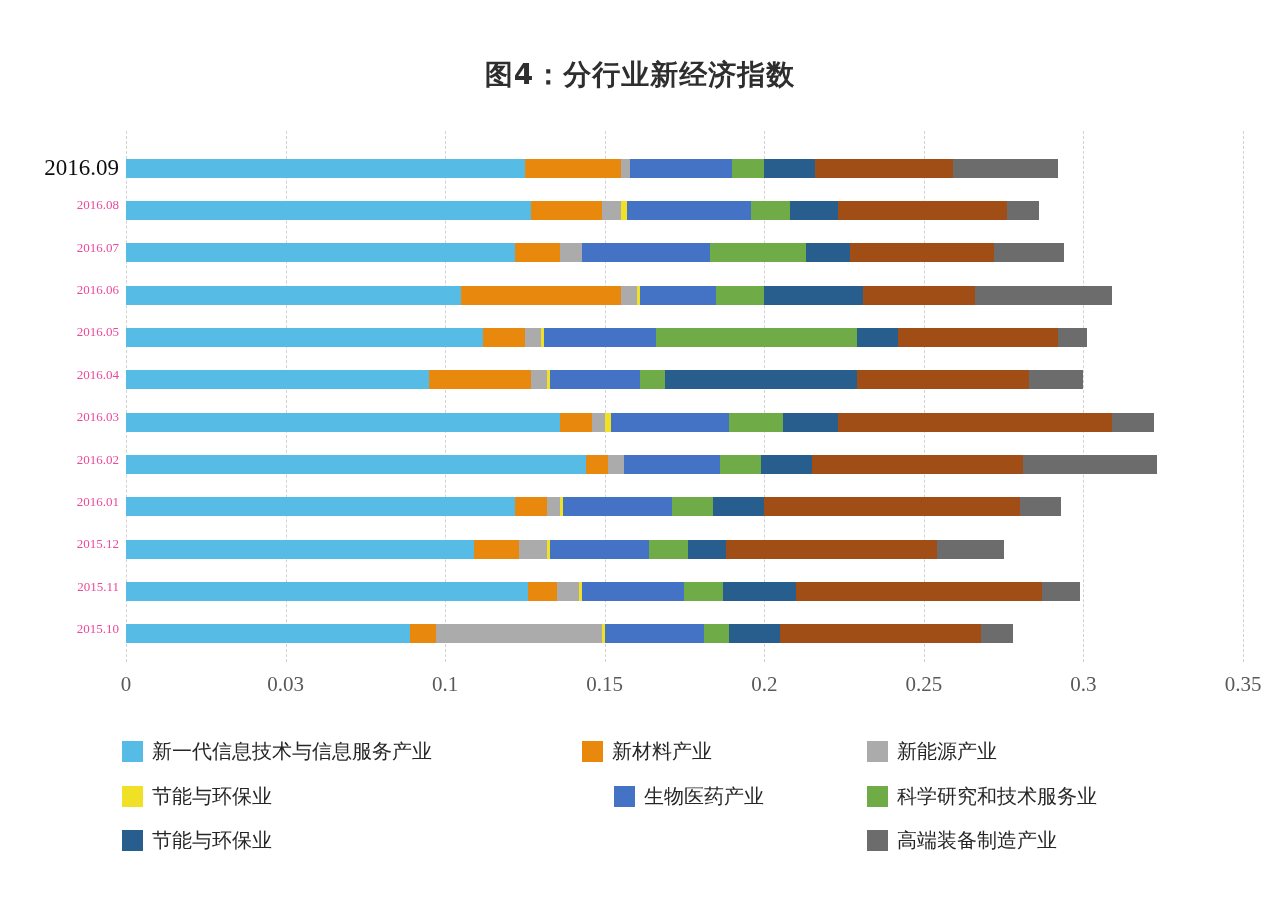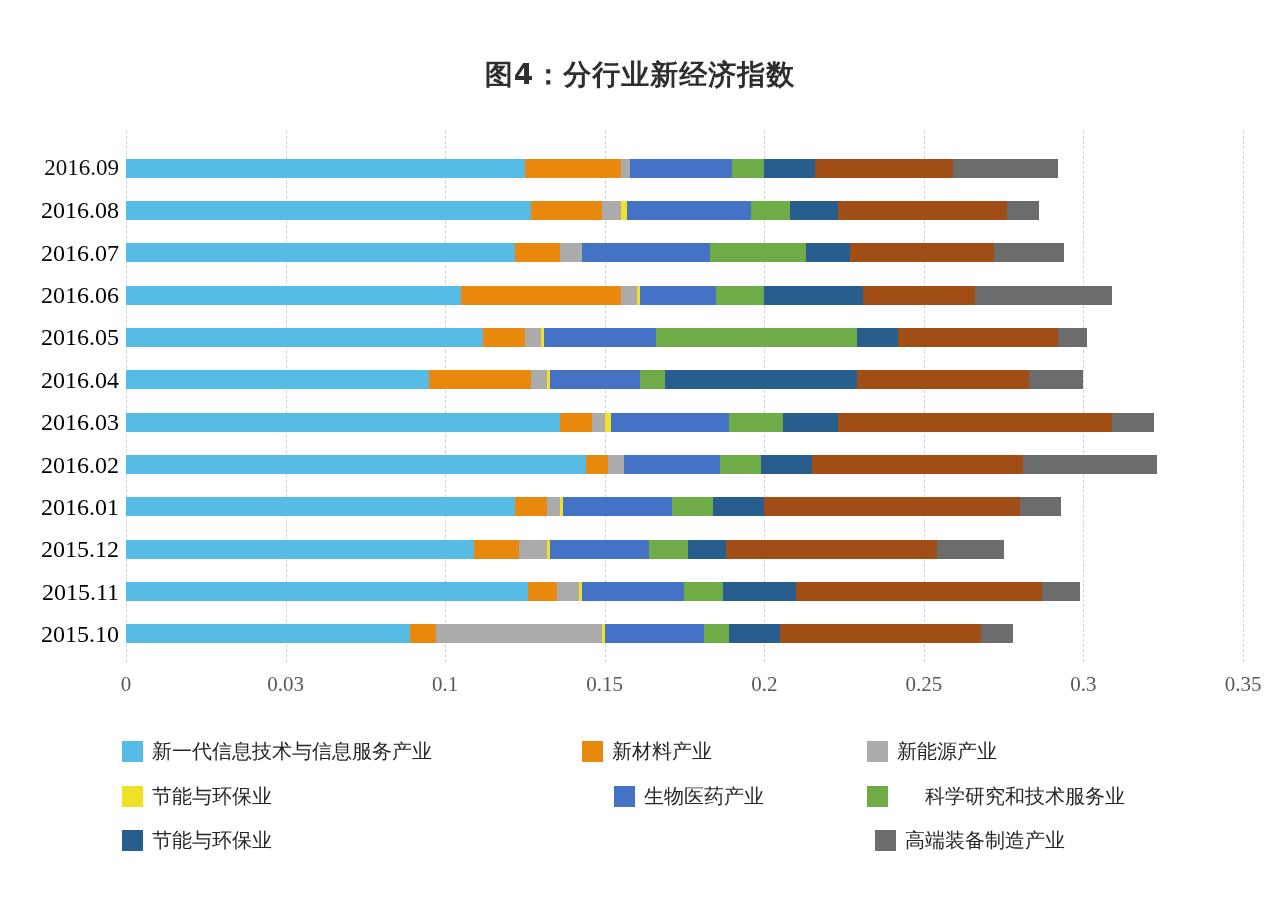--- a/index.html
+++ b/index.html
@@ -20,21 +20,21 @@
   }
   .bar-row{
     position:absolute;left:0;width:100%;height:19px;
     display:flex;flex-direction:row;align-items:stretch;
   }
   .seg{height:100%;flex:0 0 auto;}
   .y-axis{position:absolute;left:0;top:0;width:119px;height:913px;}
   .y-label{
     position:absolute;right:0;width:119px;text-align:right;
     font-family:"Liberation Serif","DejaVu Serif",serif;
-    font-size:24px;color:#000000;transform:translateY(-13px);
+    font-size:13px;color:#ec4899;transform:translateY(-13px);
     white-space:nowrap;
   }
   .y-label.first{color:#0f0f0f;font-size:23px;}
   .x-axis{position:absolute;left:126px;top:672px;width:1117px;height:30px;}
   .x-label{
     position:absolute;transform:translateX(-50%);
     font-family:"Liberation Serif","DejaVu Serif",serif;
     font-size:21px;color:#595959;white-space:nowrap;
   }
   .legend{position:absolute;left:0;top:0;width:1280px;height:913px;pointer-events:none;}
@@ -230,26 +230,26 @@
         <span class="legend-label">新能源产业</span>
       </div>
       <div class="legend-item" style="left: 122px; top: 783px;">
         <span class="swatch" style="background: rgb(241, 225, 38);"></span>
         <span class="legend-label">节能与环保业</span>
       </div>
       <div class="legend-item" style="left: 582px; top: 783px; padding-left: 32px;">
         <span class="swatch" style="background: rgb(68, 114, 196);"></span>
         <span class="legend-label">生物医药产业</span>
       </div>
-      <div class="legend-item" style="left: 867px; top: 783px; gap: 28px;">
+      <div class="legend-item" style="left: 867px; top: 783px;">
         <span class="swatch" style="background: rgb(111, 172, 71);"></span>
         <span class="legend-label">科学研究和技术服务业</span>
       </div>
       <div class="legend-item" style="left: 122px; top: 827px;">
         <span class="swatch" style="background: rgb(39, 94, 142);"></span>
         <span class="legend-label">节能与环保业</span>
       </div>
-      <div class="legend-item" style="left: 867px; top: 827px; margin-left: 8px;">
+      <div class="legend-item" style="left: 867px; top: 827px;">
         <span class="swatch" style="background: rgb(108, 108, 108);"></span>
         <span class="legend-label">高端装备制造产业</span>
       </div>
     </div>
 </div>
 
 </body></html>

